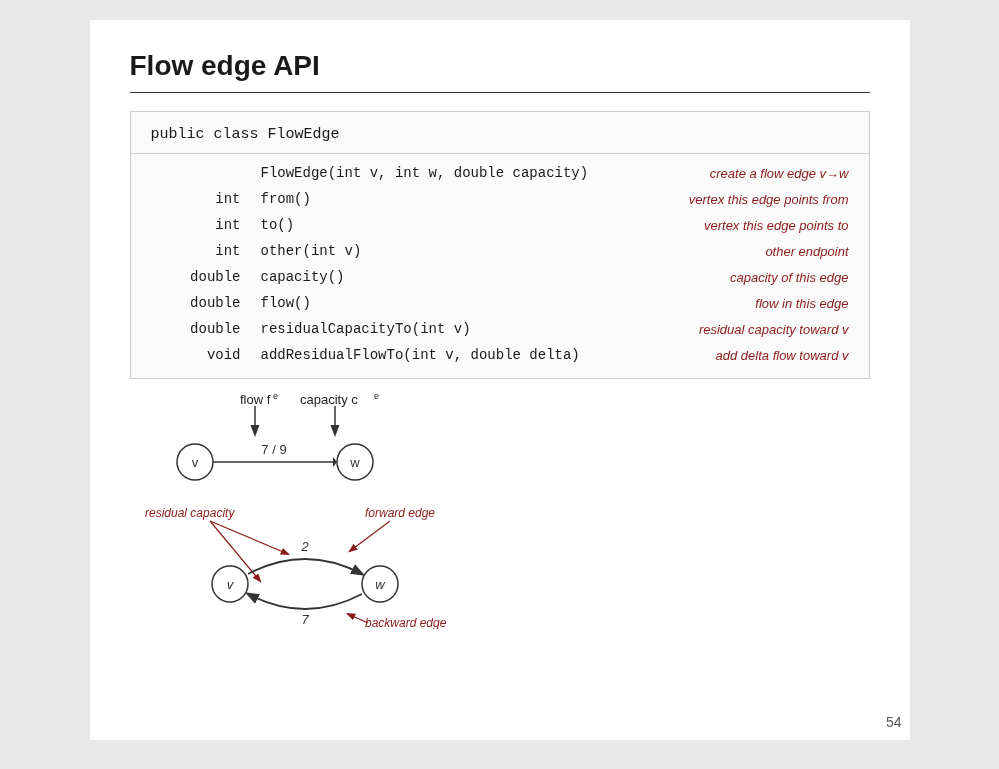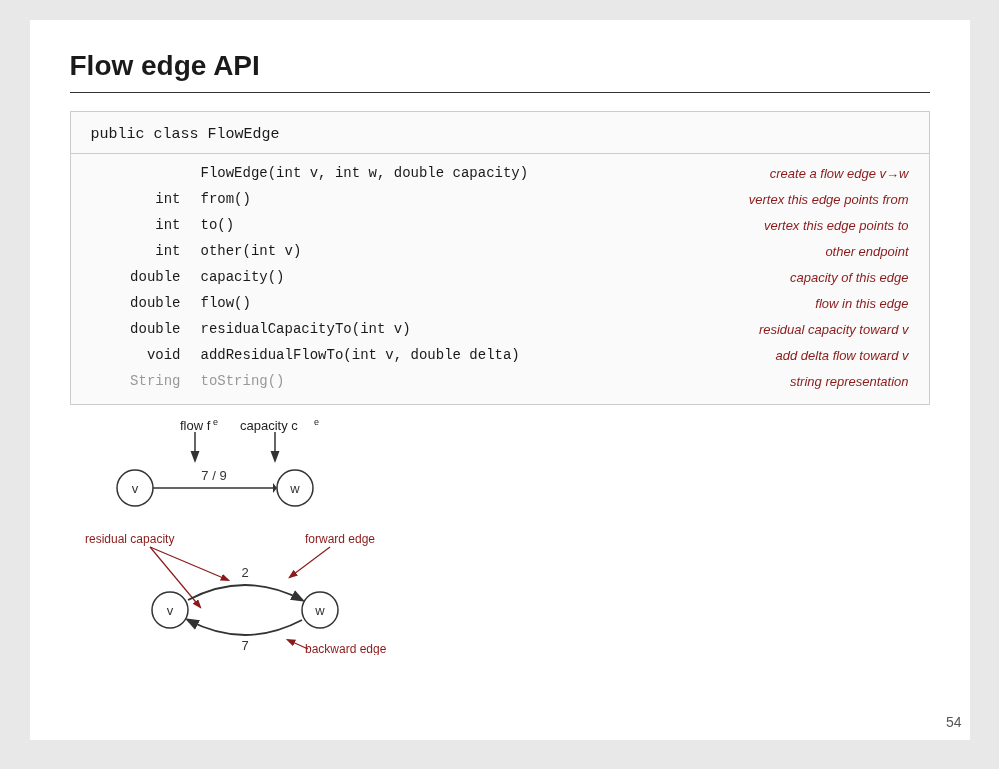--- a/index.html
+++ b/index.html
@@ -5,21 +5,21 @@
     * { margin: 0; padding: 0; box-sizing: border-box; }
     body {
       width: 999px;
       height: 769px;
       background: #e8e8e8;
       font-family: Arial, sans-serif;
       position: relative;
       overflow: hidden;
     }
     .slide {
-      width: 940px;
+      width: 820px;
       min-height: 720px;
       background: #fff;
       margin: 20px auto;
       padding: 30px 40px 20px 40px;
       position: relative;
     }
     .slide-title {
       font-size: 28px;
       font-weight: bold;
       color: #1a1a1a;
@@ -101,20 +101,21 @@
       position: relative;
       width: 280px;
     }
     .diagram-right {
       display: flex;
       flex-direction: column;
       align-items: center;
       position: relative;
       width: 340px;
       margin-top: -5px;
+      font-style: italic;
     }
     .page-num {
       position: absolute;
       bottom: 10px;
       right: 8px;
       font-size: 14px;
       color: #555;
     }
     
     svg text {
@@ -173,25 +174,20 @@
         <div class="api-method">residualCapacityTo(int v)</div>
         <div class="api-desc">residual capacity toward v</div>
       </div>
 
       <div class="api-row">
         <div class="api-type dark">void</div>
         <div class="api-method">addResidualFlowTo(int v, double delta)</div>
         <div class="api-desc">add delta flow toward v</div>
       </div>
 
-      <div class="api-row">
-        <div class="api-type">String</div>
-        <div class="api-method" style="color:#999;">toString()</div>
-        <div class="api-desc">string representation</div>
-      </div>
     </div>
   </div>
 
   <div class="diagrams">
 
     <div class="diagram-left">
       <svg width="280" height="120">
 
         <text x="100" y="20" font-size="13" fill="#222" font-family="Arial">flow f</text>
         <text x="133" y="15" font-size="9" fill="#222" font-family="Arial">e</text>

